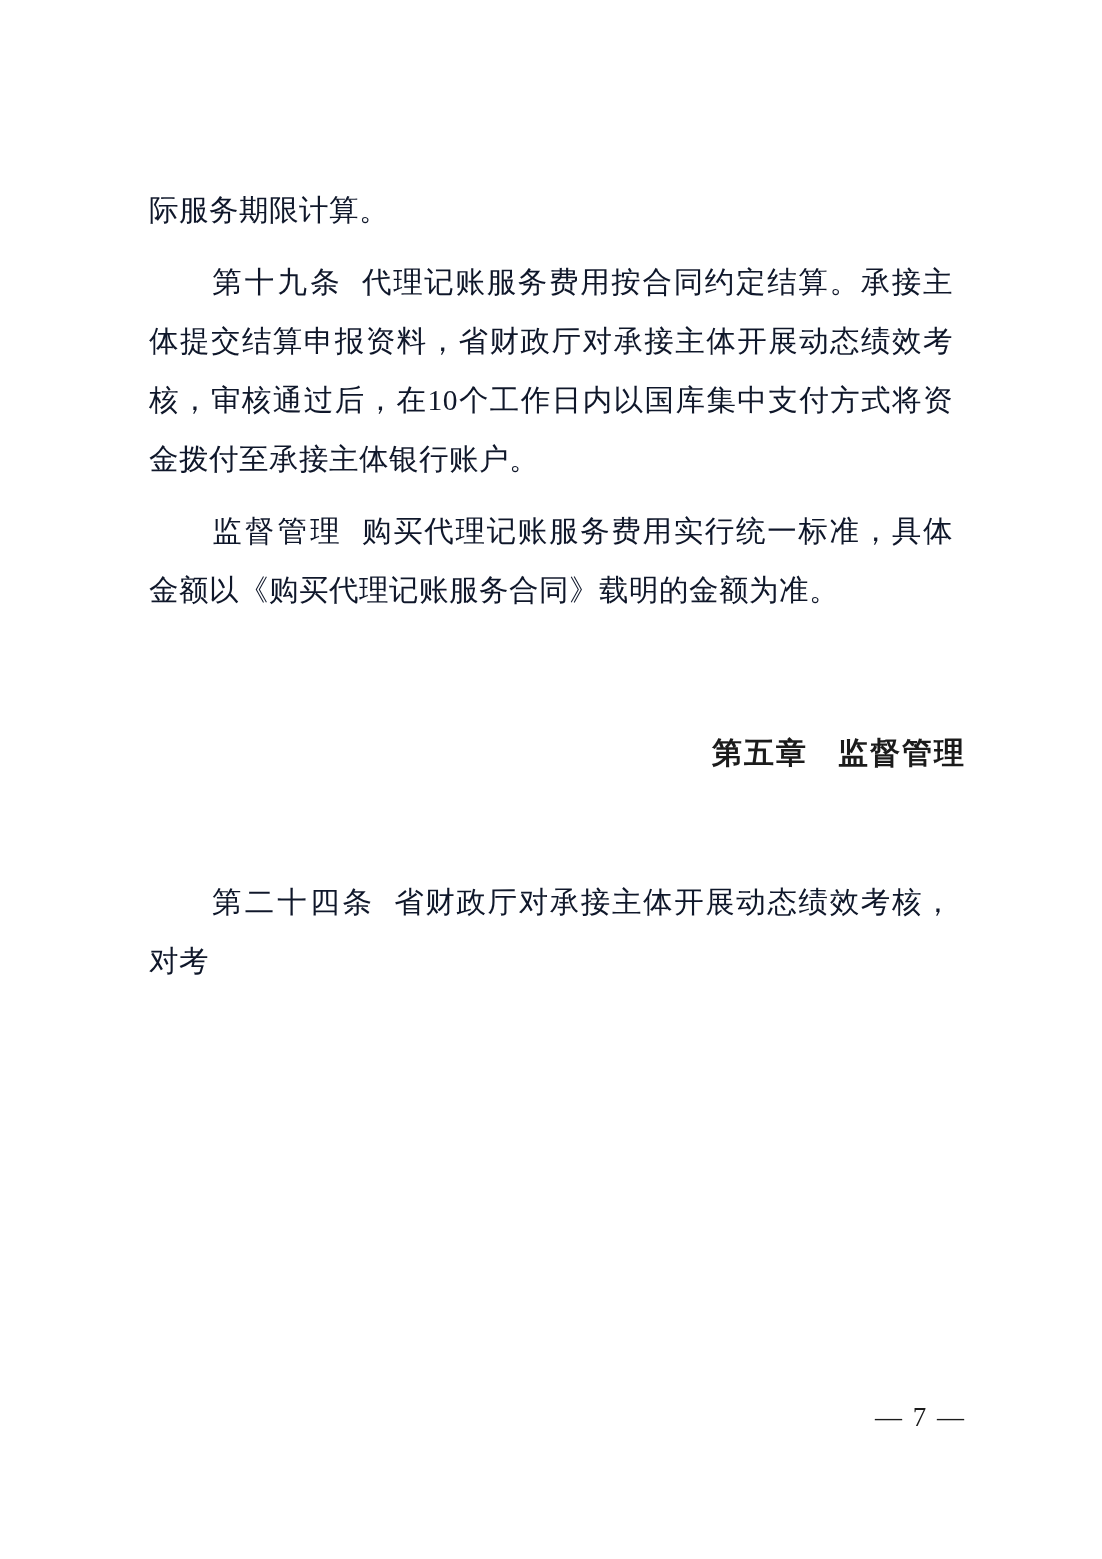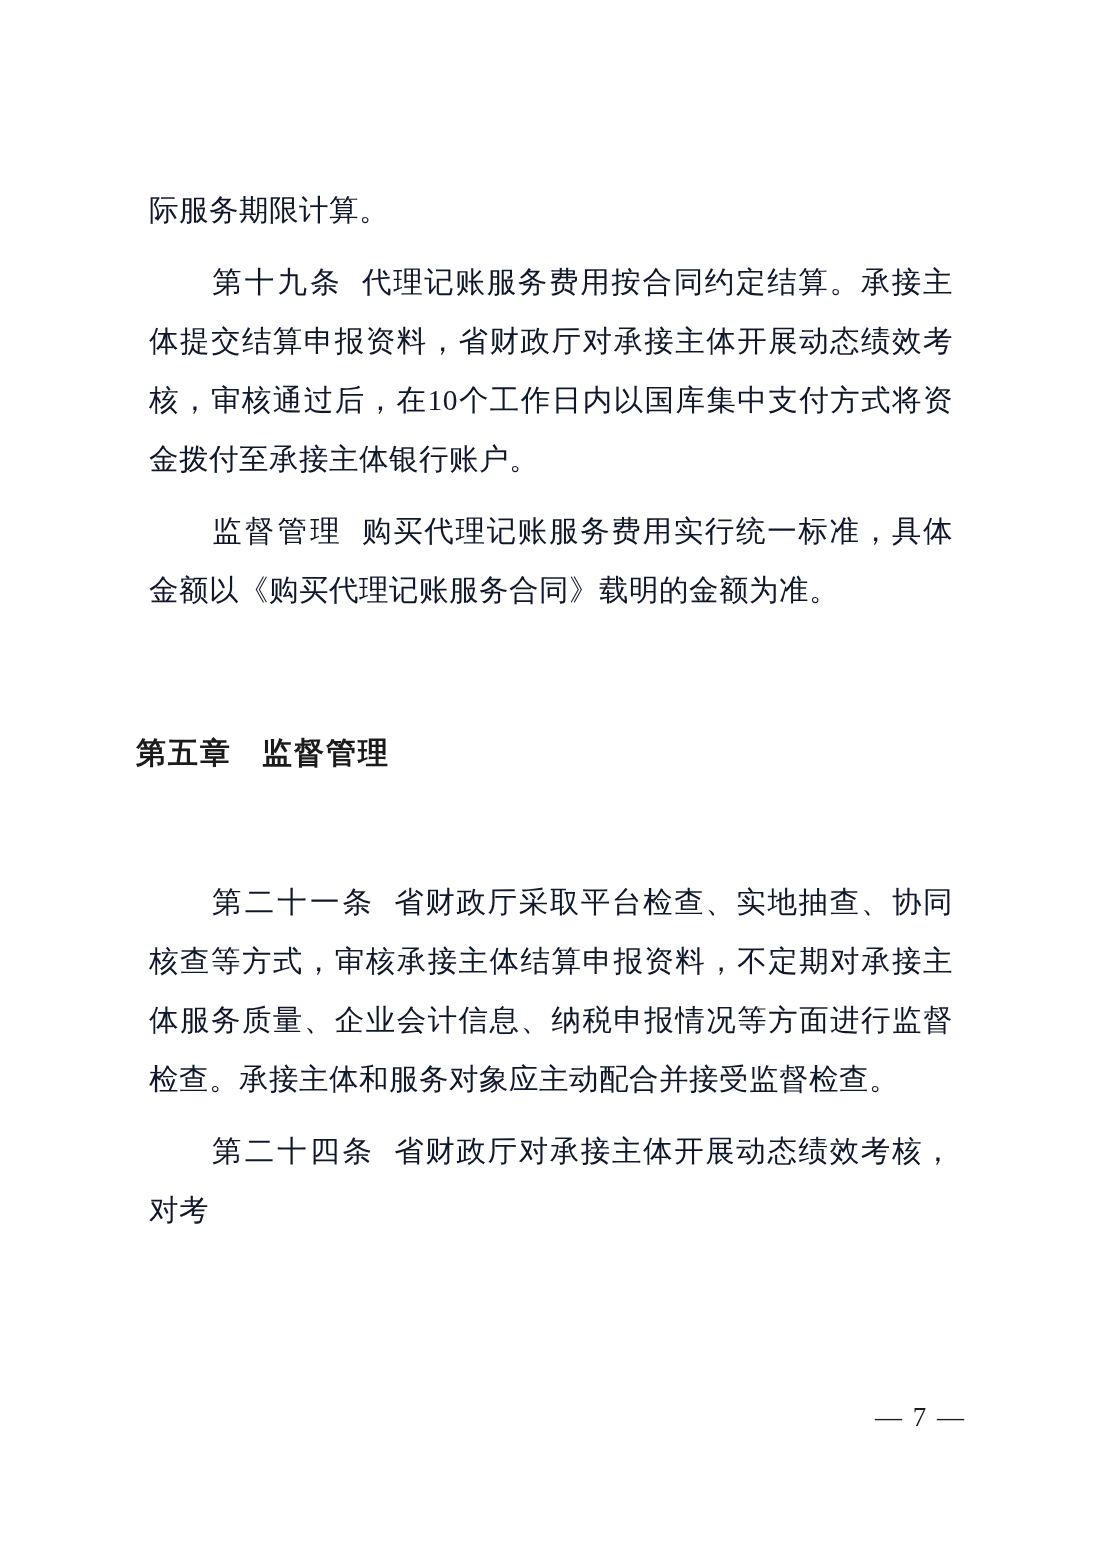--- a/index.html
+++ b/index.html
@@ -41,21 +41,21 @@
     width: 18px;
   }
   .indent-space {
     display: inline-block;
     width: 62px;
   }
   .chapter {
     font-size: 30px;
     font-weight: bold;
     letter-spacing: 2px;
-    text-align: left;
+    text-align: right;
     margin: 0;
     line-height: 59px;
   }
   .chapter-gap {
     display: inline-block;
     width: 30px;
   }
   .spacer-lg { height: 90px; }
   .spacer-md { height: 78px; }
   .pagenum {
@@ -87,23 +87,20 @@
     </p>
 
     <div class="spacer-lg"></div>
 
     <p class="chapter">
       <span>第五章</span><span class="chapter-gap"></span><span>监督管理</span>
     </p>
 
     <div class="spacer-md"></div>
 
-    <p class="para">
-      <span class="indent-space"></span><span class="label">第二十一条</span><span class="gap-after-label"></span><span>省财政厅采取平台检查、实地抽查、协同核查等方式，审核承接主体结算申报资料，不定期对承接主体服务质量、企业会计信息、纳税申报情况等方面进行监督检查。承接主体和服务对象应主动配合并接受监督检查。</span>
-    </p>
 
 
 
     <p class="para">
       <span class="indent-space"></span><span class="label">第二十四条</span><span class="gap-after-label"></span><span>省财政厅对承接主体开展动态绩效考核，对考</span>
     </p>
 
   </div>
 
   <div class="pagenum">— 7 —</div>

